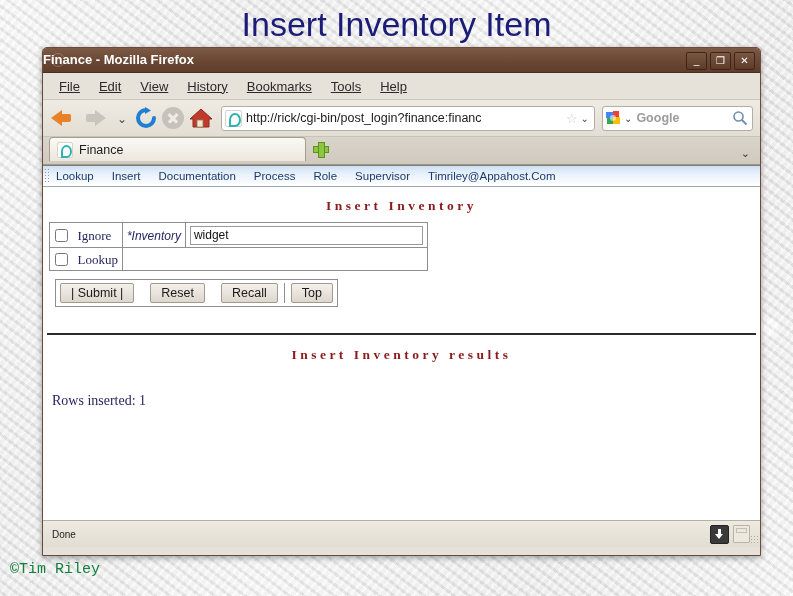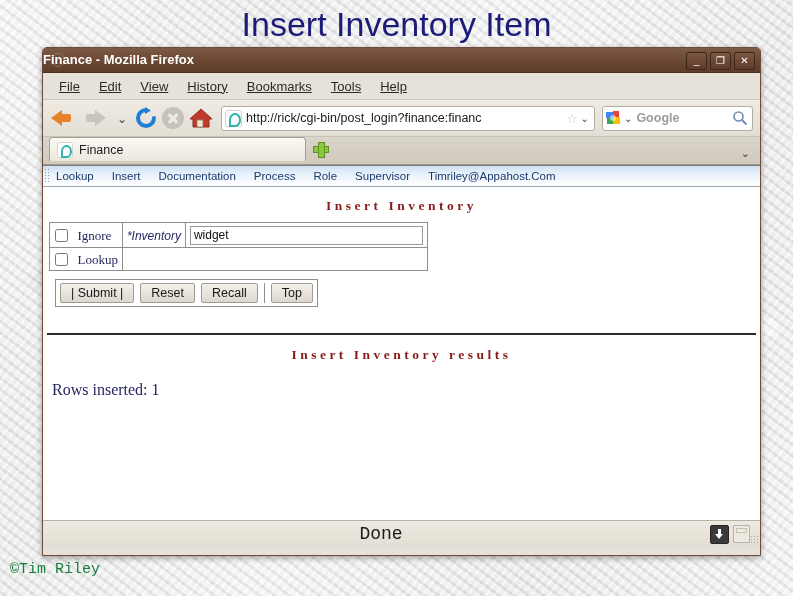--- a/index.html
+++ b/index.html
@@ -217,50 +217,50 @@
   }
   .field-input{
     width:225px;height:15px;font-size:12px;padding:1px 3px;
     border:1px solid #9a9a9a;background:#fff;color:#111;
     font-family:"Liberation Sans",sans-serif;
   }
   .btn-row{
     margin:8px 0 0 6px;display:inline-flex;align-items:center;
     border:1px solid #8e8e8e;padding:3px 4px;gap:6px;
   }
-  .btn-group{display:flex;gap:6px;}
+  .btn-group{display:flex;gap:16px;}
   .btn{
     background:linear-gradient(180deg,#f4f0ea,#ddd7cd);
     border:1px solid #a09a90;border-radius:2px;
     font-size:12.5px;color:#1a1a1a;padding:2px 10px;
     font-family:"Liberation Sans",sans-serif;white-space:nowrap;
   }
   .btn-sep{width:1px;height:20px;background:#8e8e8e;}
   .hr-divide{
     margin:26px 4px 0 4px;height:0;border:none;
     border-top:2px solid #2b2b2b;
   }
   .results-title{
     text-align:center;color:#8b1a1a;font-size:13.5px;font-weight:bold;
     letter-spacing:3.5px;margin-top:12px;
     font-family:"Liberation Serif",serif;
   }
   .results-text{
-    margin:18px 0 0 9px;font-size:16px;color:#262660;
+    margin:30px 0 0 9px;font-size:14px;color:#262660;
     font-family:"Liberation Serif",serif;
   }
 
   
   .statusbar{
     height:26px;background:linear-gradient(180deg,#efeae1,#e2ddd3);
     border-top:1px solid #b7b1a5;
     display:flex;align-items:center;padding:0 4px;position:relative;
   }
-  .status-text{font-size:18px;color:#1c1c1c;padding-left:5px;flex:1;
-    font-family:Liberation Mono, monospace;text-align:center;}
+  .status-text{font-size:10px;color:#1c1c1c;padding-left:5px;flex:1;
+    font-family:Liberation Sans, sans-serif;}
   .dl-icon{
     width:17px;height:17px;background:#3a3a3a;border:1px solid #232323;border-radius:2px;
     position:relative;margin-right:4px;
   }
   .dl-icon:before{
     content:"";position:absolute;left:7px;top:3px;width:3px;height:6px;background:#fff;
   }
   .dl-icon:after{
     content:"";position:absolute;left:4px;top:8px;width:0;height:0;
     border-left:4.5px solid transparent;border-right:4.5px solid transparent;

